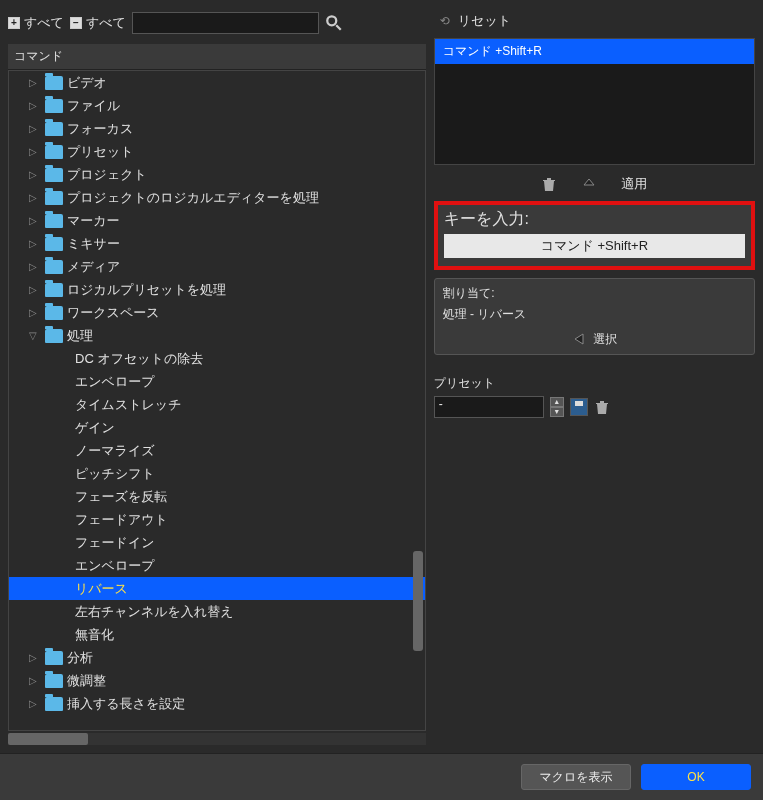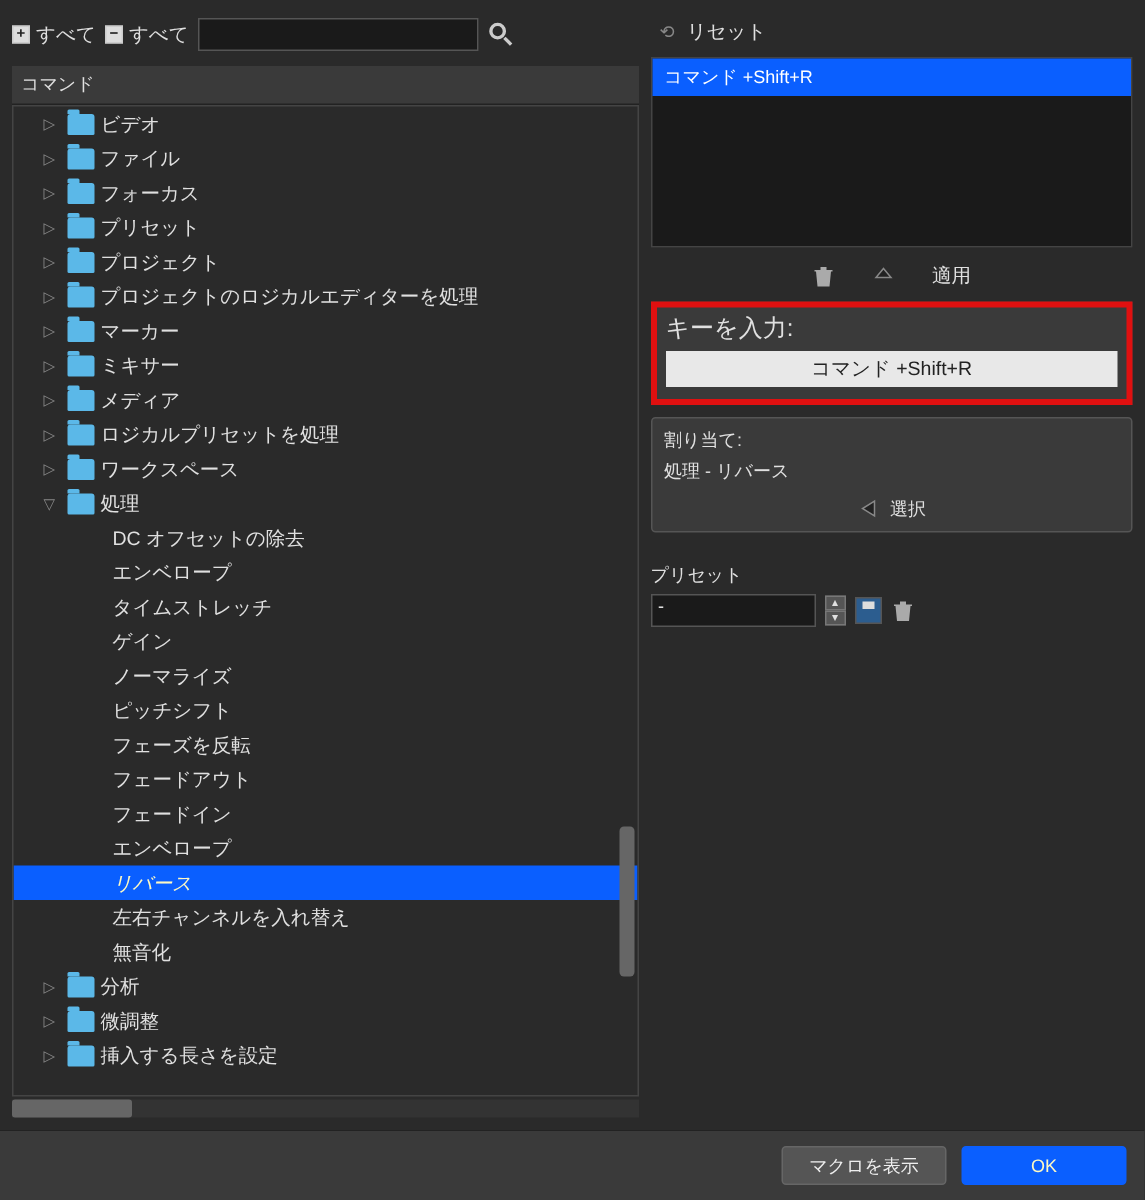--- a/index.html
+++ b/index.html
@@ -93,22 +93,21 @@
       display: flex;
       align-items: center;
       padding: 2px 4px;
       gap: 4px;
       font-size: 13px;
       cursor: pointer;
       height: 23px;
     }
     .tree-item.selected {
       background: #0a5fff;
-      color: #fef9c3;
-      font-style: italic;
+      color: #fde047;
     }
     .disclosure-triangle {
       width: 12px;
       color: #888;
       font-size: 10px;
       cursor: pointer;
     }
     .folder-icon {
       width: 18px;
       height: 14px;
@@ -280,21 +279,21 @@
       border: 1px solid #666;
       background: #555;
       color: #eee;
       border-radius: 3px;
       cursor: pointer;
       font-size: 12px;
     }
     .footer-btn.primary {
       background: #0a5fff;
       border-color: #0a5fff;
-      color: #fef9c3;
+      color: #fde047;
     }
   </style>
 </head>
 <body>
 
 <div class="main-area">
 
   <div class="left-panel">
     <div class="toolbar-row">
       <span class="subete-btn">

